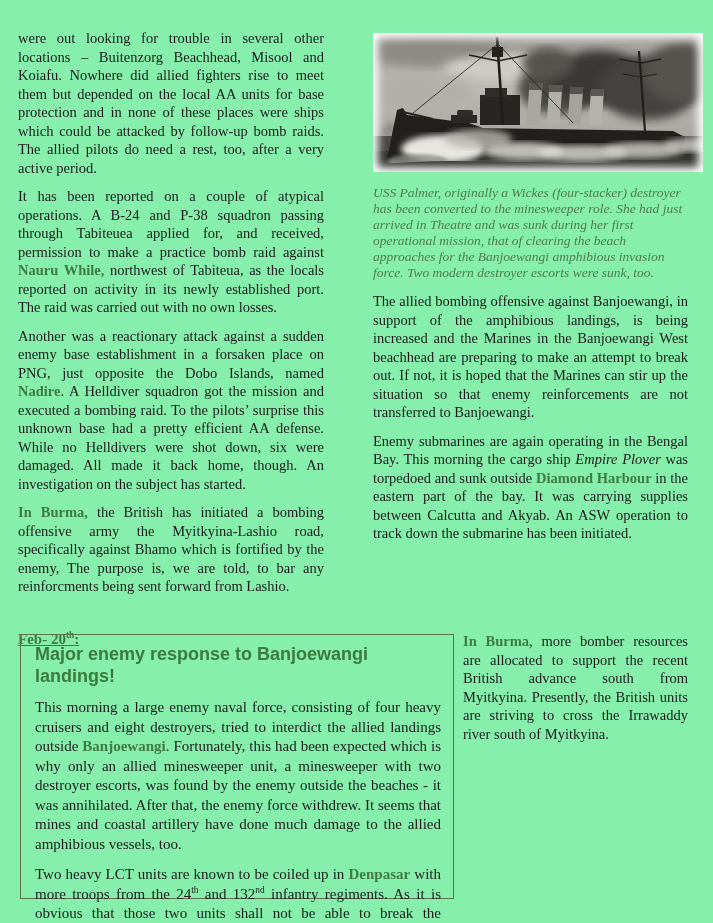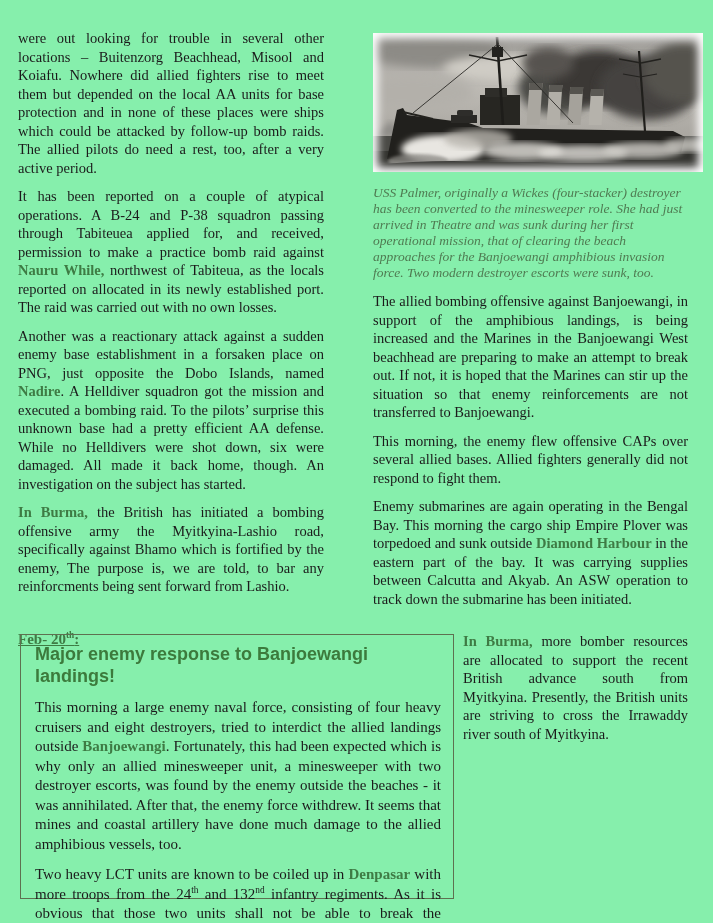--- a/index.html
+++ b/index.html
@@ -4,21 +4,21 @@
 <style>
   html,body {margin:0; padding:0; background:#ffffff;}
   .page {
     position:relative; width:713px; height:923px; background:#86efac;
     overflow:hidden; color:#1b1b1b;
     font-family:"Liberation Serif", serif;
   }
   .body-text {font-size:14.5px; line-height:18.5px; text-align:justify;}
   .page p {margin:0 0 10px 0;}
   .green-inline {color:#3E7B44; font-weight:bold;}
-  .italic {}
+  .italic {font-style:italic;}
 
   .col-left {position:absolute; left:18px; top:29px; width:306px;}
   .col-right {position:absolute; left:373px; top:33px; width:315px;}
   .col-bottom-right {position:absolute; left:463px; top:632px; width:225px;}
 
   .photo-wrap {position:relative; width:330px; height:139px; margin:0 0 13px 0;}
   .photo-wrap svg {display:block;}
   .photo-vignette {position:absolute; left:0; top:0; right:0; bottom:0;
     box-shadow:inset 0 0 9px 5px #ffffff; pointer-events:none;}
 
@@ -40,21 +40,21 @@
 </head>
 <body>
 
 <div class="page">
 
   <div class="col-left body-text">
     <p>
       <span>were out looking for trouble in several other locations – Buitenzorg Beachhead, Misool and Koiafu. Nowhere did allied fighters rise to meet them but depended on the local AA units for base protection and in none of these places were ships which could be attacked by follow-up bomb raids. The allied pilots do need a rest, too, after a very active period.</span>
     </p>
     <p>
-      <span>It has been reported on a couple of atypical operations. A B-24 and P-38 squadron passing through Tabiteuea applied for, and received, permission to make a practice bomb raid against </span><span class="green-inline">Nauru While,</span><span> northwest of Tabiteua, as the locals reported on allocated in its newly established port. The raid was carried out with no own losses.</span>
+      <span>It has been reported on a couple of atypical operations. A B-24 and P-38 squadron passing through Tabiteuea applied for, and received, permission to make a practice bomb raid against </span><span class="green-inline">Nauru While,</span><span> northwest of Tabiteua, as the locals reported on activity in its newly established port. The raid was carried out with no own losses.</span>
     </p>
     <p>
       <span>Another was a reactionary attack against a sudden enemy base establishment in a forsaken place on PNG, just opposite the Dobo Islands, named </span><span class="green-inline">Nadire</span><span>. A Helldiver squadron got the mission and executed a bombing raid. To the pilots’ surprise this unknown base had a pretty efficient AA defense. While no Helldivers were shot down, six were damaged. All made it back home, though. An investigation on the subject has started.</span>
     </p>
     <p>
       <span class="green-inline">In Burma,</span><span> the British has initiated a bombing offensive army the Myitkyina-Lashio road, specifically against Bhamo which is fortified by the enemy, The purpose is, we are told, to bar any reinforcments being sent forward from Lashio.</span>
     </p>
   </div>
 
   <div class="date-heading">
@@ -142,23 +142,20 @@
       </svg>
       <div class="photo-vignette"></div>
     </div>
 
     <div class="caption">USS Palmer, originally a Wickes (four-stacker) destroyer has been converted to the minesweeper role. She had just arrived in Theatre and was sunk during her first operational mission, that of clearing the beach approaches for the Banjoewangi amphibious invasion force. Two modern destroyer escorts were sunk, too.</div>
 
     <p>
       <span>The allied bombing offensive against Banjoewangi, in support of the amphibious landings, is being increased and the Marines in the Banjoewangi West beachhead are preparing to make an attempt to break out. If not, it is hoped that the Marines can stir up the situation so that enemy reinforcements are not transferred to Banjoewangi.</span>
     </p>
     <p>
-      <span>This morning, the enemy flew offensive CAPs over several allied bases. Allied fighters generally did not respond to fight them.</span>
-    </p>
-    <p>
       <span>Enemy submarines are again operating in the Bengal Bay. This morning the cargo ship </span><span class="italic">Empire Plover</span><span> was torpedoed and sunk outside </span><span class="green-inline">Diamond Harbour</span><span> in the eastern part of the bay. It was carrying supplies between Calcutta and Akyab. An ASW operation to track down the submarine has been initiated.</span>
     </p>
   </div>
 
   <div class="news-box">
     <div class="box-title">Major enemy response to Banjoewangi landings!</div>
     <p>
       <span>This morning a large enemy naval force, consisting of four heavy cruisers and eight destroyers, tried to interdict the allied landings outside </span><span class="green-inline">Banjoewangi</span><span>. Fortunately, this had been expected which is why only an allied minesweeper unit, a minesweeper with two destroyer escorts, was found by the enemy outside the beaches - it was annihilated. After that, the enemy force withdrew. It seems that mines and coastal artillery have done much damage to the allied amphibious vessels, too.</span>
     </p>
     <p>

